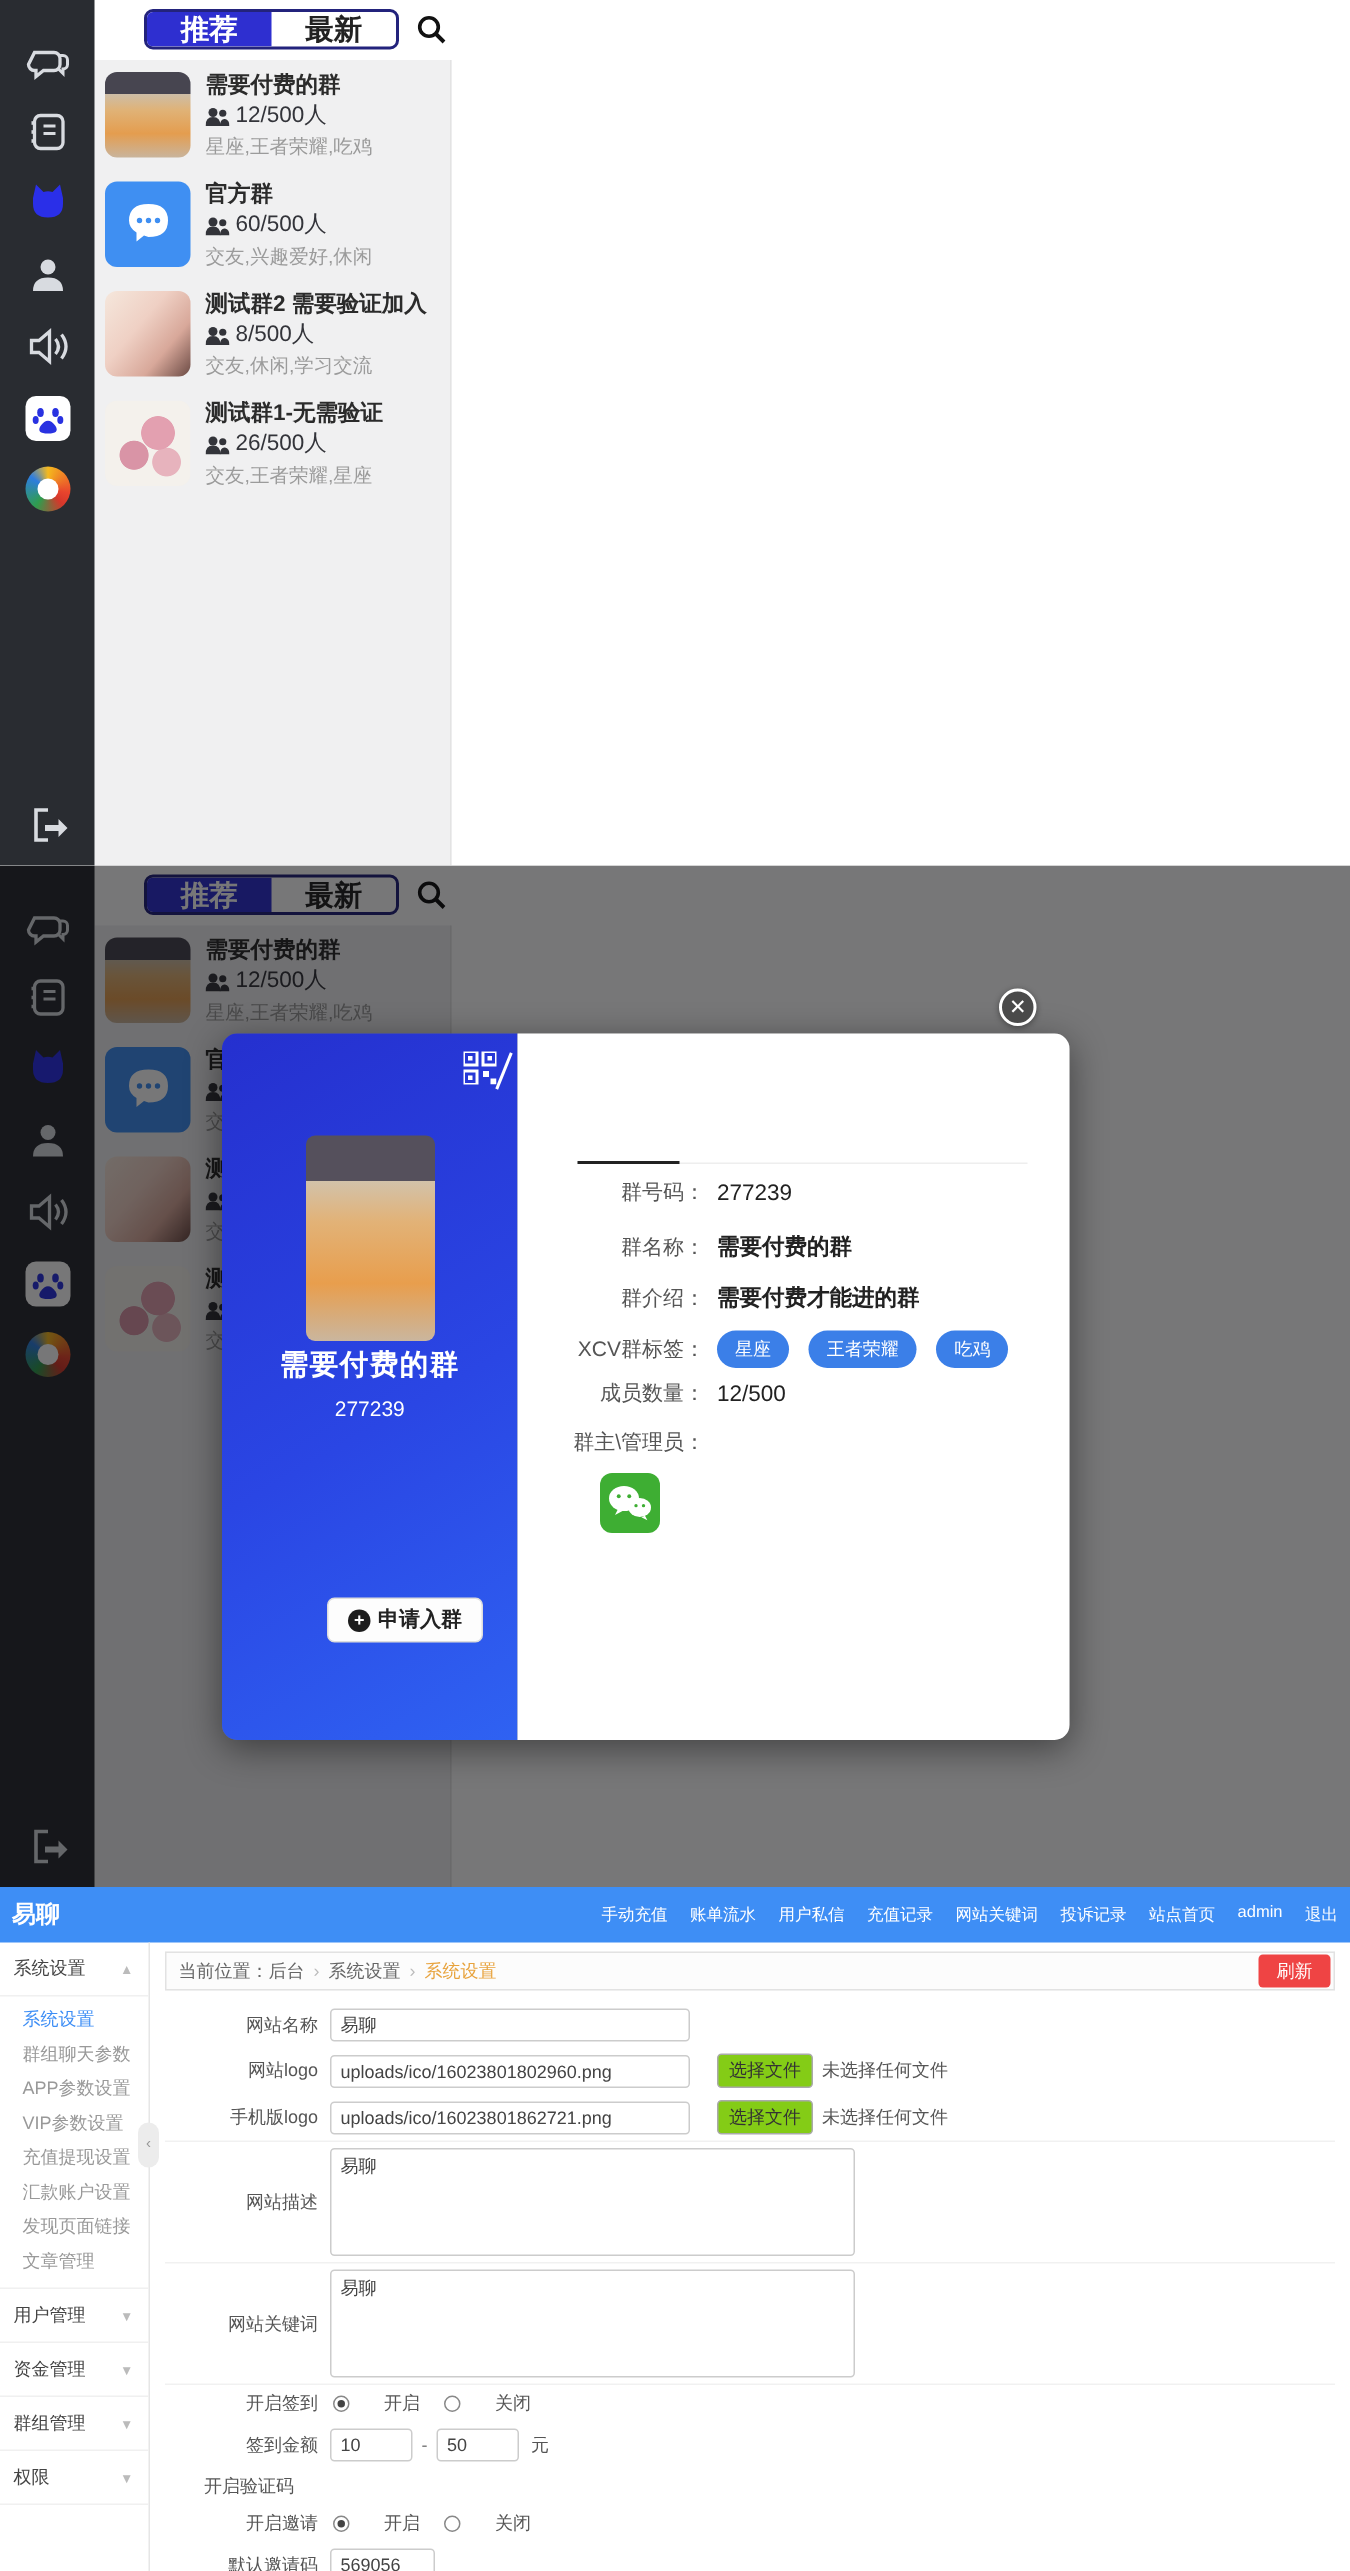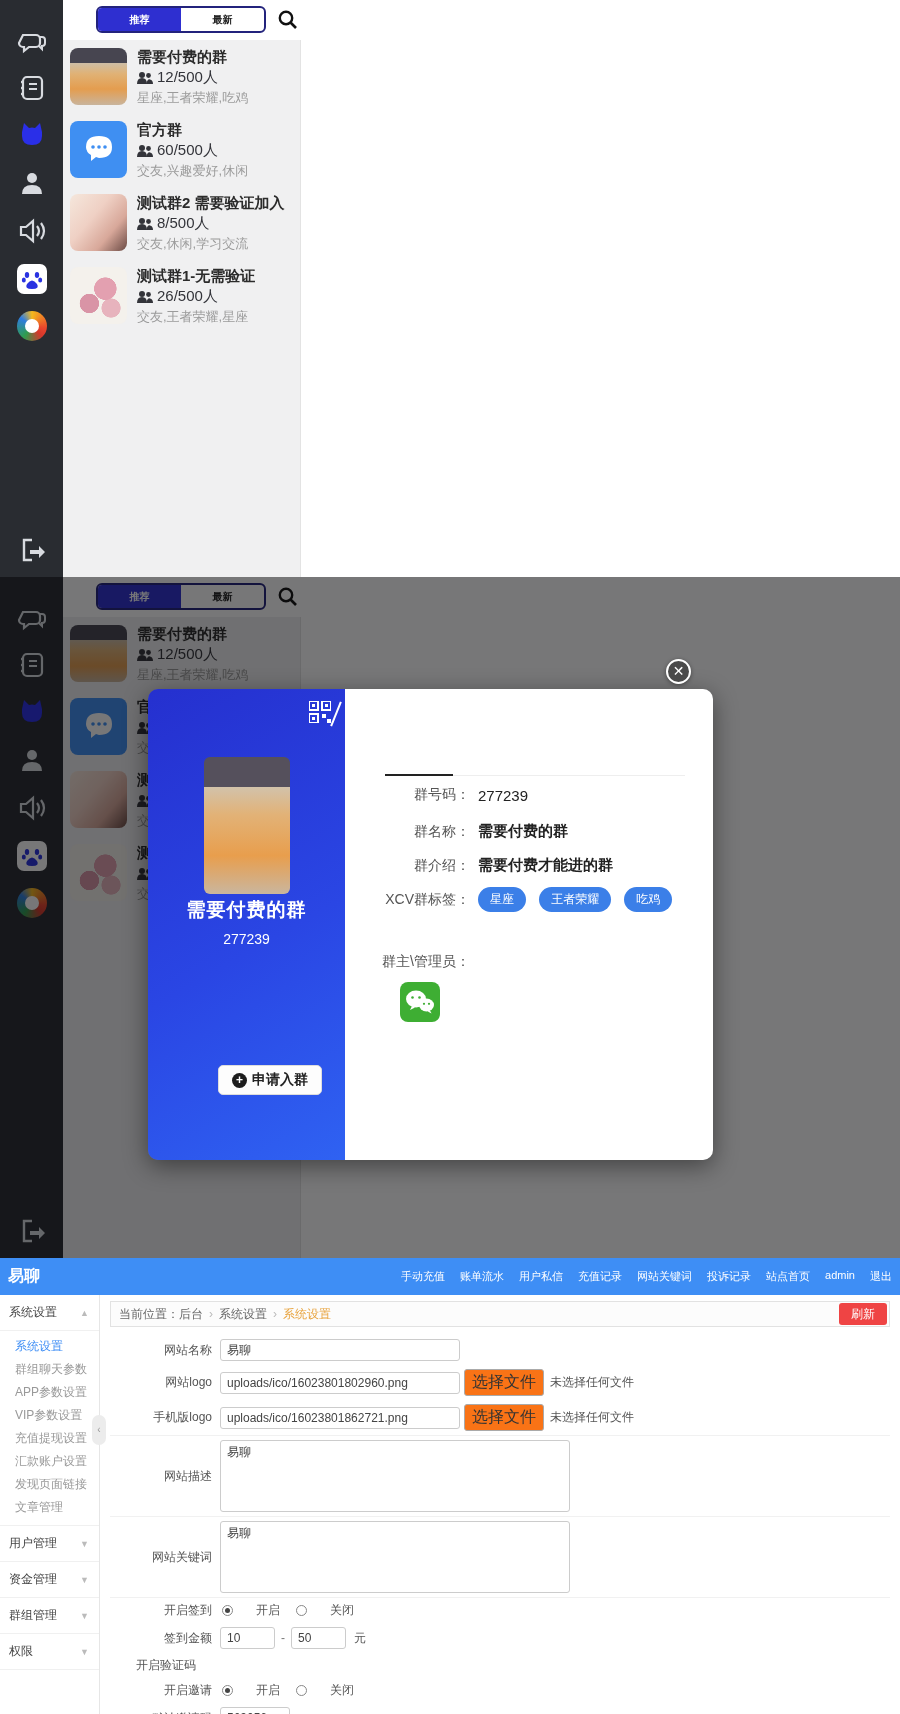--- a/index.html
+++ b/index.html
@@ -15,21 +15,21 @@
   .cs-icon { position:absolute; left:0; width:63px; display:flex; justify-content:center; align-items:center; }
   .cs-icon svg { display:block; }
   .ic-baidu-wrap { width:30px; height:30px; background:#fff; border-radius:7px; display:flex; align-items:center; justify-content:center; }
   .ic-tencent { width:30px; height:30px; border-radius:50%; background:conic-gradient(#f5b91e,#e8442d 28%,#d6372b 38%,#2f9d4e 60%,#2e7de0 85%,#f5b91e); position:relative; }
   .ic-tencent::after { content:""; position:absolute; left:8px; top:8px; width:14px; height:14px; border-radius:50%; background:#fff; }
   .ic-logout { bottom:12px; }
 
   .cs-main { position:absolute; left:63px; right:0; top:0; bottom:0; background:#fff; }
   .list-col { position:absolute; left:0; top:40px; bottom:0; width:238px; background:#f0f0f1; border-right:1px solid #e3e3e3; }
   .tabs { position:absolute; left:33px; top:6px; width:170px; height:27px; display:flex; border:2px solid #23237c; border-radius:6px; overflow:hidden; background:#fff; }
-  .tab { flex:1; display:flex; align-items:center; justify-content:center; font-size:10px; font-weight:bold; color:#222; cursor:pointer; }
+  .tab { flex:1; display:flex; align-items:center; justify-content:center; font-size:19px; font-weight:bold; color:#222; cursor:pointer; }
   .tab.active { background:#2e2fd0; color:#fff; }
   .search-btn { position:absolute; left:212px; top:7px; width:26px; height:26px; display:flex; align-items:center; justify-content:center; }
 
   .group-row { position:absolute; left:7px; width:228px; height:66px; display:flex; }
   .g-avatar { width:57px; height:57px; border-radius:8px; flex:0 0 57px; margin-top:2px; }
   .av-cat { background:linear-gradient(180deg,#474550 0%,#474550 26%,#cdbda6 26%,#e0b276 45%,#e49d4f 72%,#c9b49c 100%); }
   .av-chat { background:#3f8ff2; display:flex; align-items:center; justify-content:center; }
   .av-woman { background:linear-gradient(130deg,#f5e7dc 0%,#efd0c4 40%,#d8a89a 70%,#6b4a44 100%); }
   .av-flowers { background:radial-gradient(circle at 62% 38%,#e3a0b0 0 22%,rgba(0,0,0,0) 23%),radial-gradient(circle at 34% 64%,#d994a6 0 18%,rgba(0,0,0,0) 19%),radial-gradient(circle at 72% 72%,#e7b3bd 0 16%,rgba(0,0,0,0) 17%),#f4f1ec; }
   .g-info { padding-left:10px; padding-top:1px; }
@@ -83,21 +83,21 @@
   .aform { margin-top:8px; font-size:12px; color:#555; }
   .frow { display:flex; align-items:center; padding:4px 0; }
   .frow.sep { border-bottom:1px solid #f1f1f1; }
   .frow.top { align-items:flex-start; }
   .flabel { width:102px; flex:0 0 102px; text-align:right; margin-right:8px; color:#555; }
   .frow.top .flabel { margin-top:28px; }
   .tin { height:22px; border:1px solid #ccc; border-radius:3px; font-size:12px; color:#444; padding:0 6px; font-family:"Liberation Sans",sans-serif; }
   .tin.w240 { width:240px; }
   .tin.w55 { width:55px; }
   .tarea { width:350px; height:72px; border:1px solid #ccc; border-radius:3px; font-size:12px; color:#444; padding:3px 6px; resize:none; font-family:"Liberation Sans",sans-serif; }
-  .file-btn { margin-left:4px; border:1px solid #aaa; background:#f97316; border-radius:3px; font-size:16px; color:#333; padding:2px 7px; cursor:pointer; }
+  .file-btn { margin-left:18px; border:1px solid #aaa; background:#84cc16; border-radius:3px; font-size:12px; color:#333; padding:2px 7px; cursor:pointer; }
   .file-note { margin-left:6px; color:#555; }
   .radio { display:inline-block; width:11px; height:11px; border:1px solid #888; border-radius:50%; position:relative; margin:0 4px 0 2px; vertical-align:-1px; background:#fff; }
   .radio.checked::after { content:""; position:absolute; left:2px; top:2px; width:5px; height:5px; border-radius:50%; background:#444; }
   .rlabel { margin-right:14px; color:#555;margin-left:19px; }
   .dash { margin:0 6px; color:#777; }
   .unit { margin-left:8px; color:#555; }
 
   .icon-click { cursor:pointer; }
 </style>
 </head>
@@ -436,20 +436,24 @@
           <span class="m-label">群介绍：</span>
           <span class="m-value">需要付费才能进的群</span>
         </div>
         <div class="m-field" style="top:198px">
           <span class="m-label">XCV群标签：</span>
           <span class="m-value plain">
             <span class="tag-pill">星座</span>
             <span class="tag-pill">王者荣耀</span>
             <span class="tag-pill">吃鸡</span>
           </span>
+        </div>
+        <div class="m-field" style="top:231px">
+          <span class="m-label">成员数量：</span>
+          <span class="m-value plain">12/500</span>
         </div>
         <div class="m-field" style="top:264px">
           <span class="m-label">群主\管理员：</span>
         </div>
         <div class="wechat-ic">
           <svg width="32" height="28" viewBox="0 0 32 28">
               <ellipse cx="12" cy="11" rx="10" ry="8.4" fill="#fff"></ellipse>
               <path d="M8 18 l-2 4 5-2.6Z" fill="#fff"></path>
               <circle cx="8.5" cy="9.5" r="1.3" fill="#3eae33"></circle>
               <circle cx="15.5" cy="9.5" r="1.3" fill="#3eae33"></circle>

